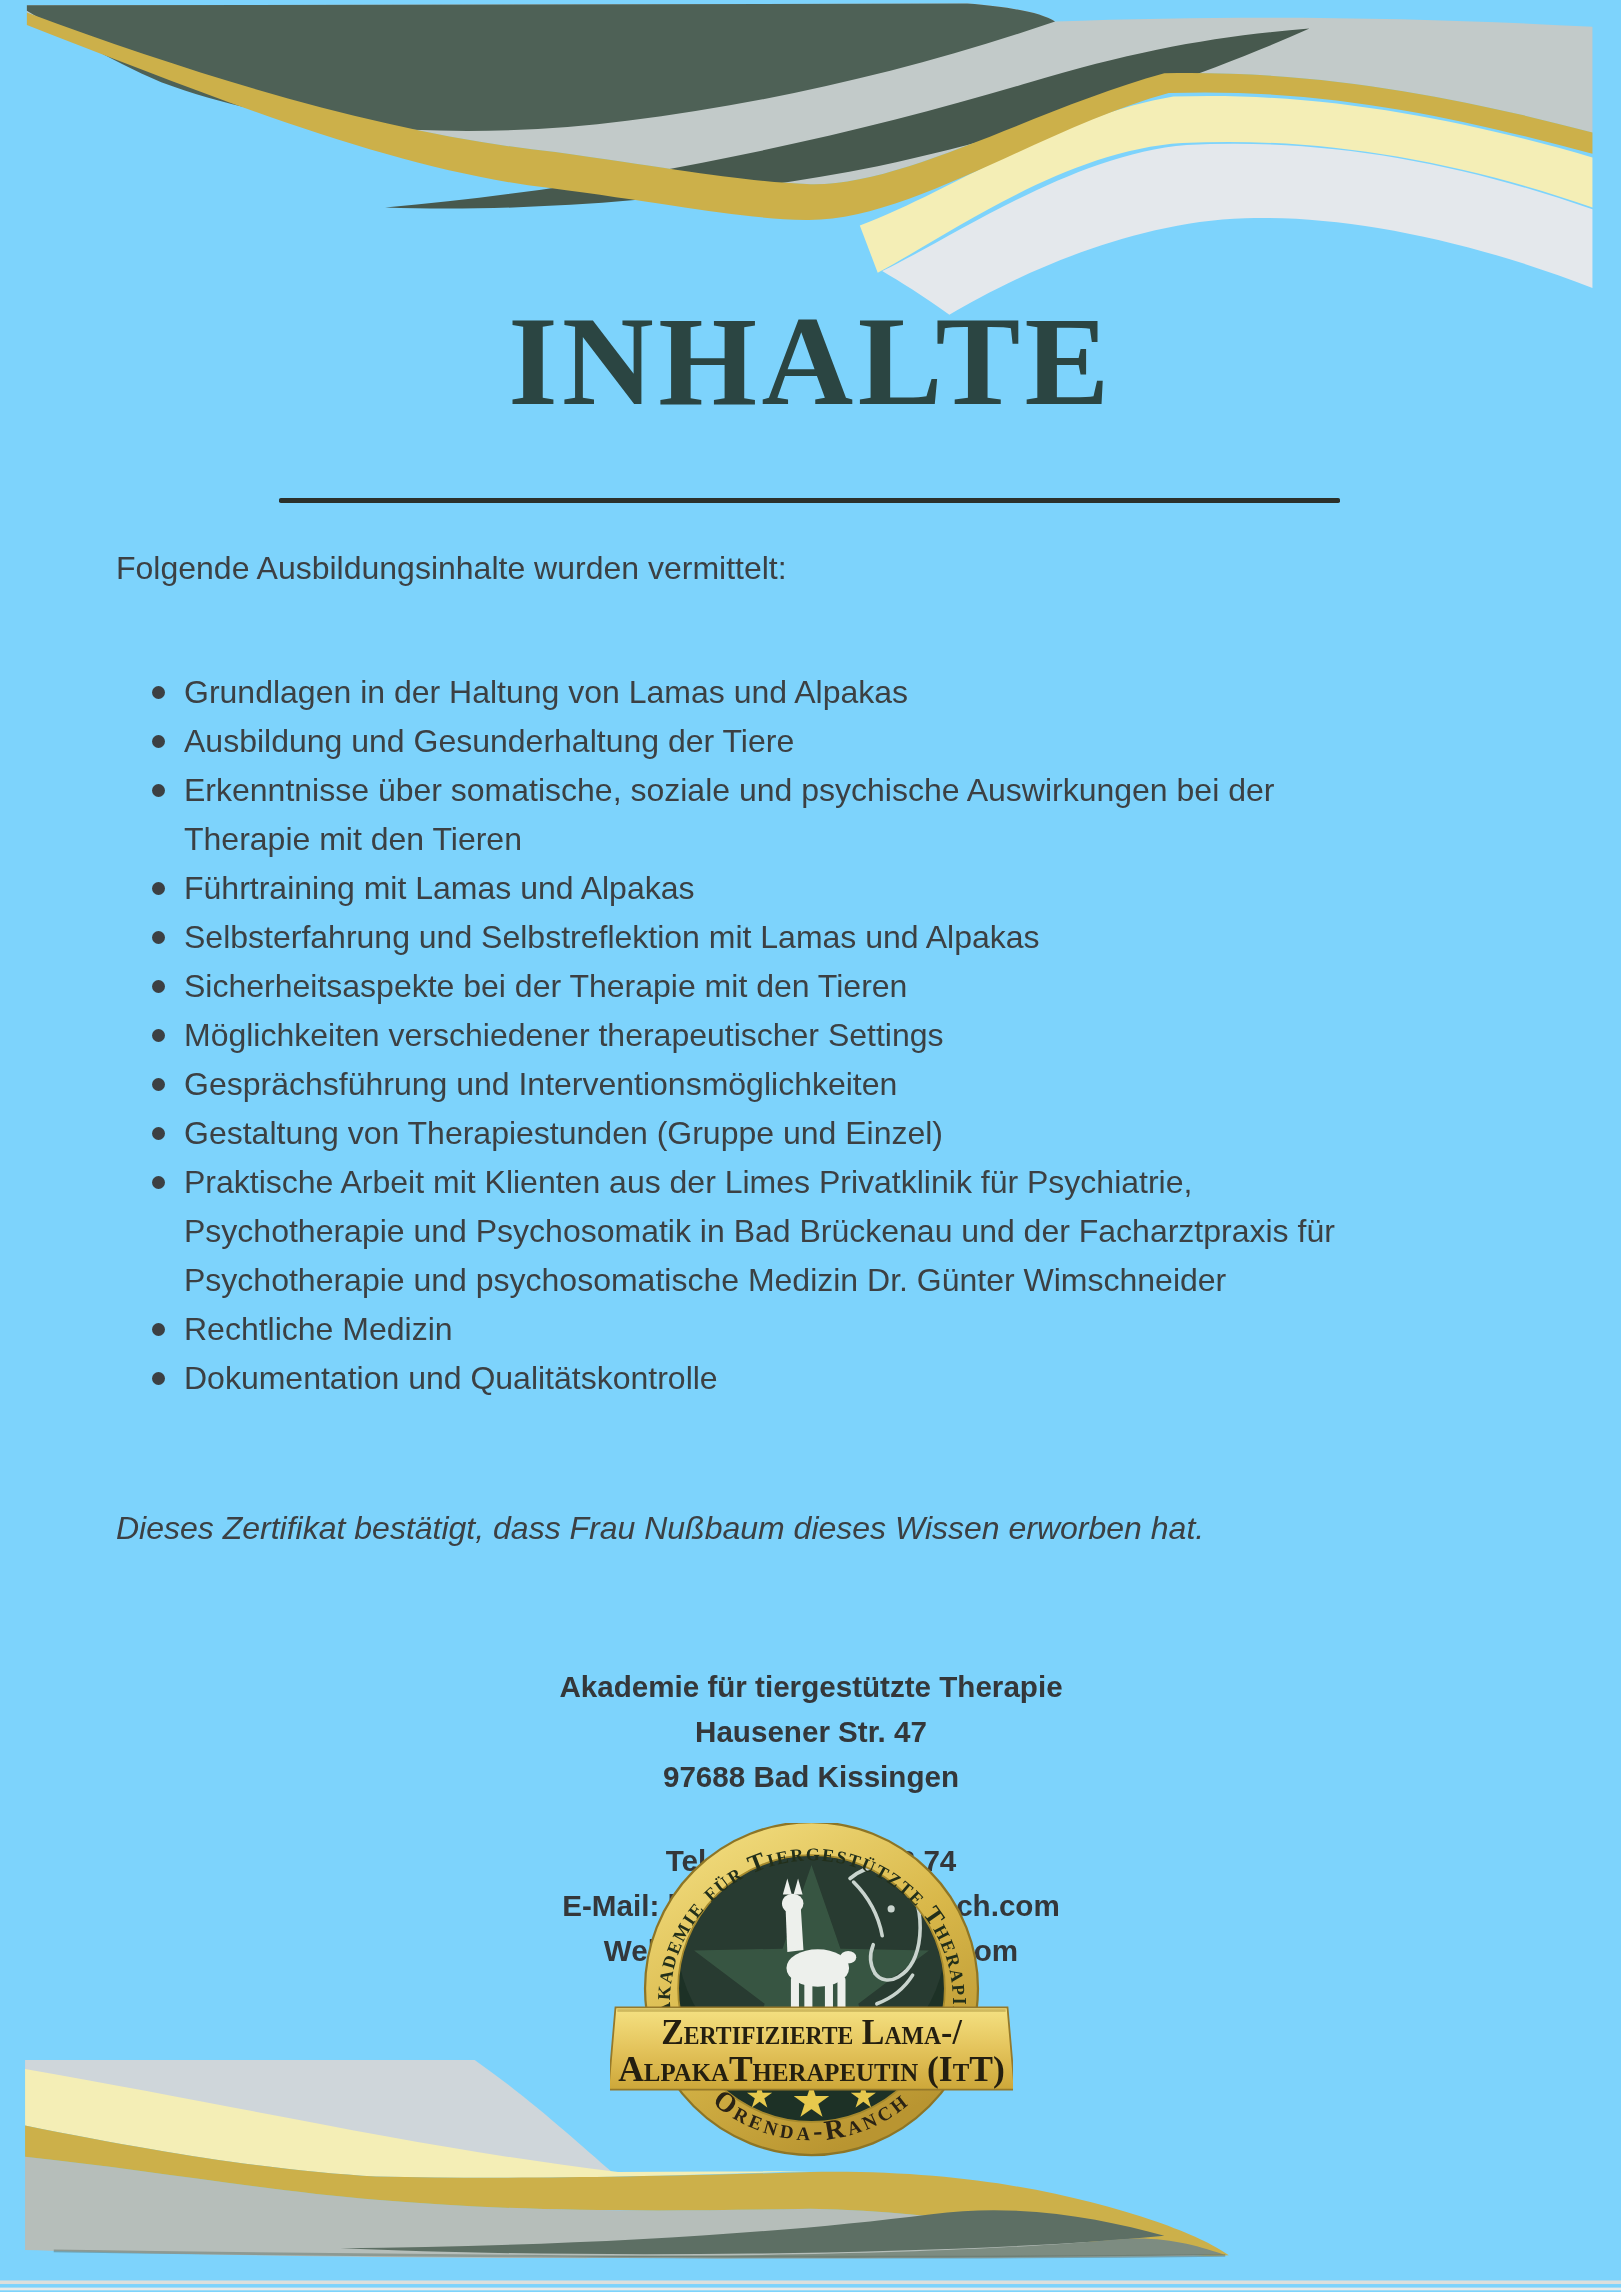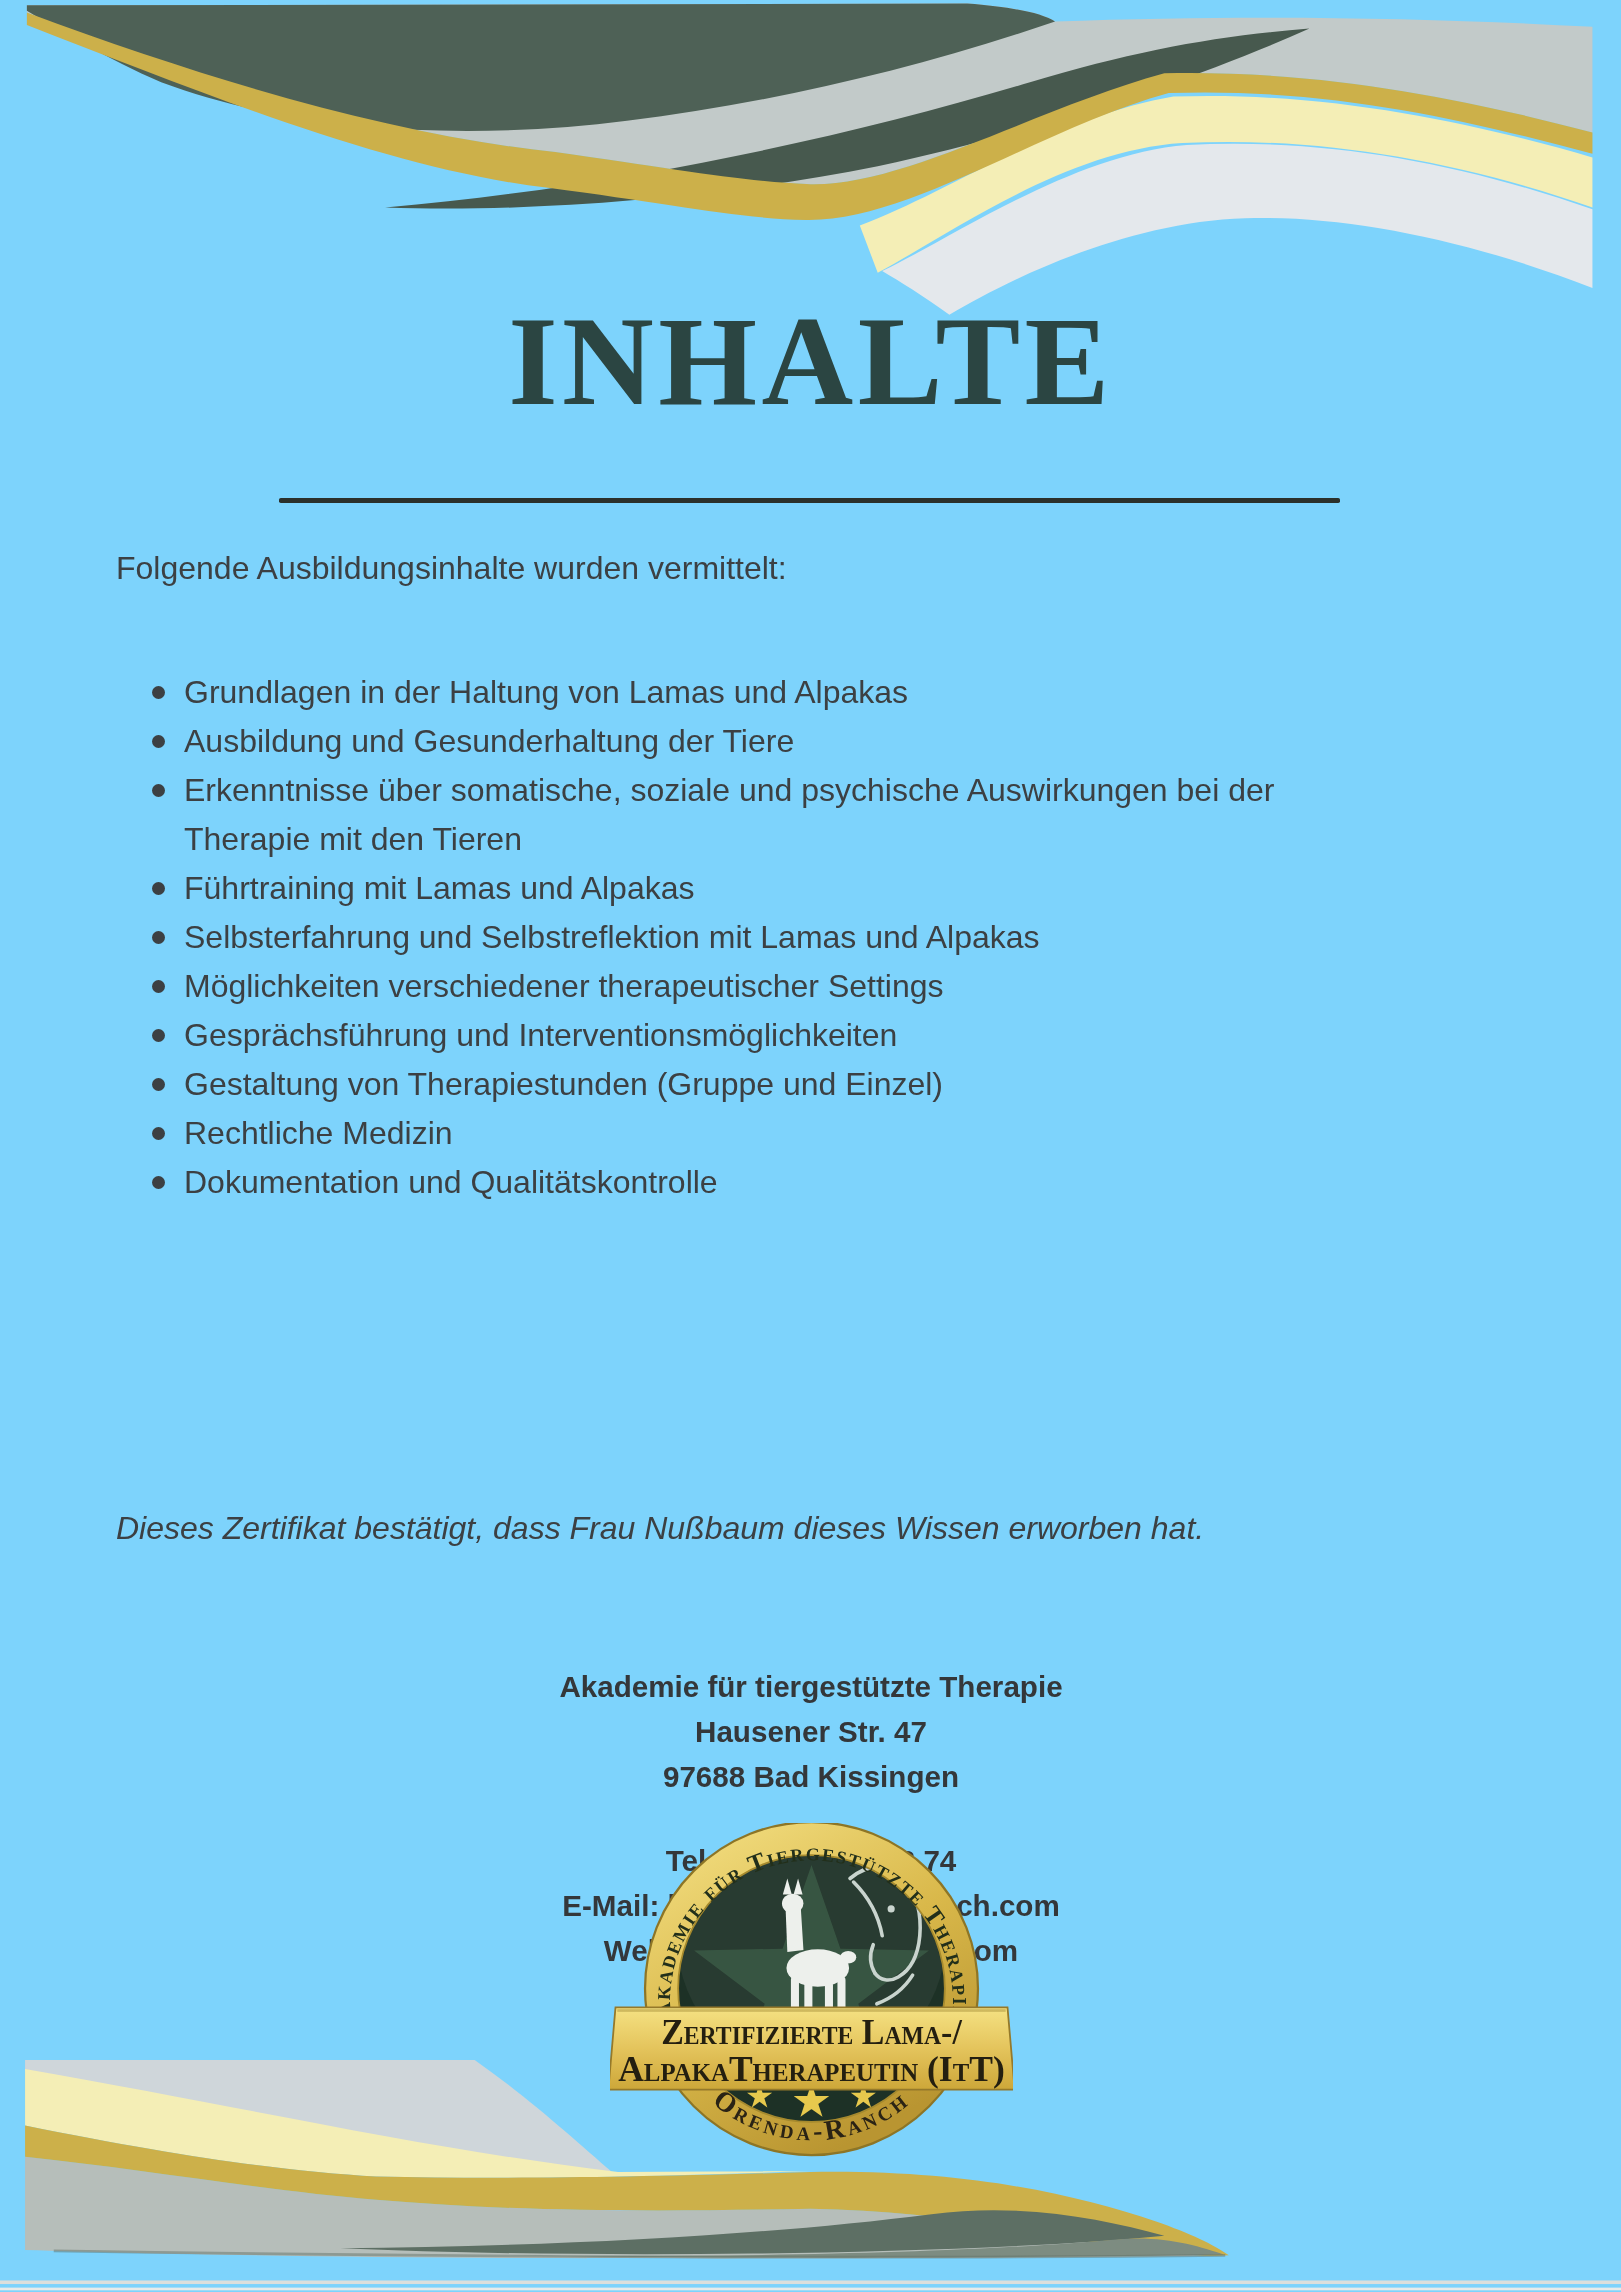--- a/index.html
+++ b/index.html
@@ -59,28 +59,30 @@
       <li><span>Grundlagen in der Haltung von Lamas und Alpakas</span></li>
 
       <li><span>Ausbildung und Gesunderhaltung der Tiere</span></li>
 
       <li><span>Erkenntnisse über somatische, soziale und psychische Auswirkungen bei der Therapie mit den Tieren</span></li>
 
       <li><span>Führtraining mit Lamas und Alpakas</span></li>
 
       <li><span>Selbsterfahrung und Selbstreflektion mit Lamas und Alpakas</span></li>
 
+      <li><span>Sicherheitsaspekte bei der Therapie mit den Tieren</span></li>
 
       <li><span>Möglichkeiten verschiedener therapeutischer Settings</span></li>
 
       <li><span>Gesprächsführung und Interventionsmöglichkeiten</span></li>
 
 
       <li><span>Gestaltung von Therapiestunden (Gruppe und Einzel)</span></li>
 
+      <li><span>Praktische Arbeit mit Klienten aus der Limes Privatklinik für Psychiatrie, Psychotherapie und Psychosomatik in Bad Brückenau und der Facharztpraxis für Psychotherapie und psychosomatische Medizin Dr. Günter Wimschneider</span></li>
 
       <li><span>Rechtliche Medizin</span></li>
 
       <li><span>Dokumentation und Qualitätskontrolle</span></li>
     </ul>
 
   <p class="confirmation">Dieses Zertifikat bestätigt, dass Frau Nußbaum dieses Wissen erworben hat.</p>
 
   <div class="address">
     <div>Akademie für tiergestützte Therapie</div>

